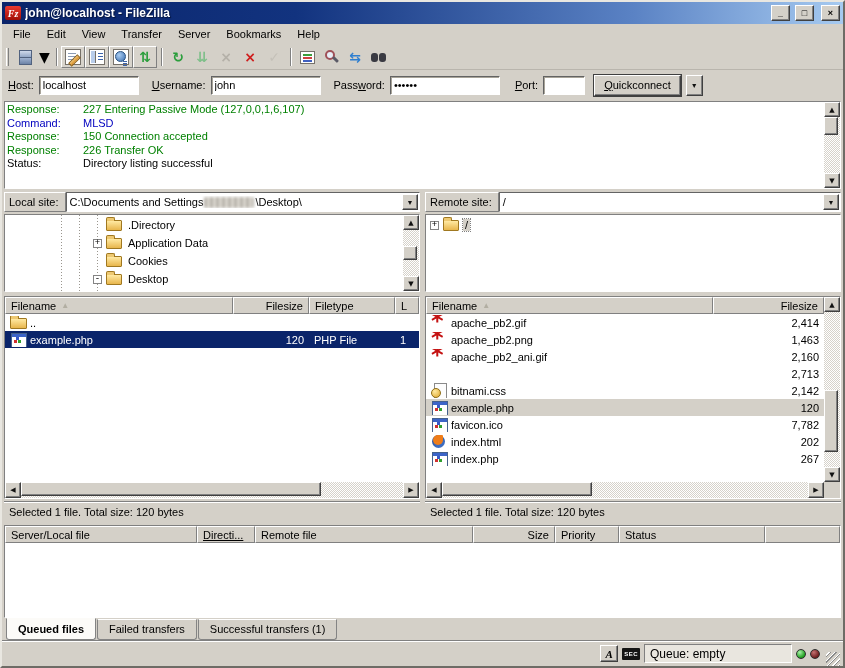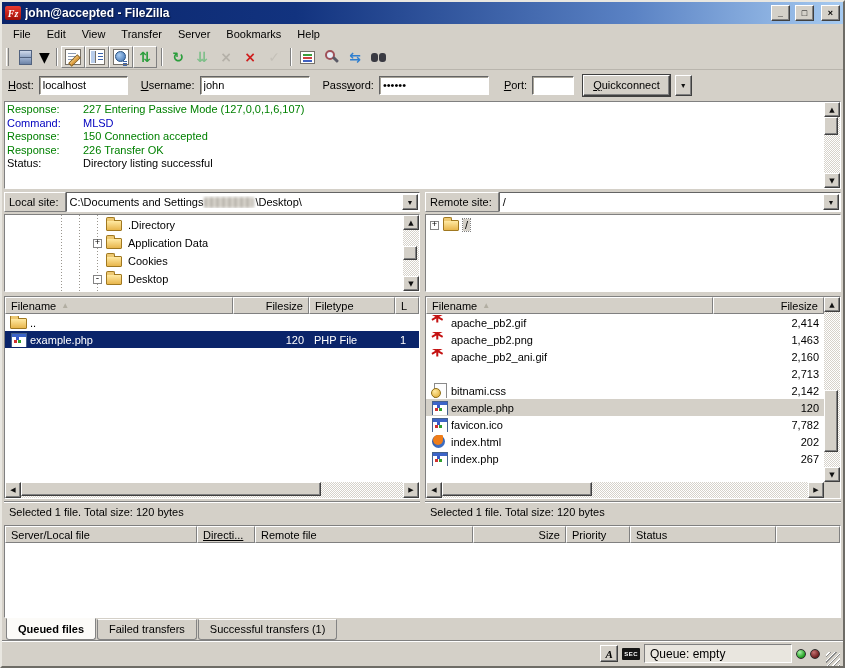--- a/index.html
+++ b/index.html
@@ -188,21 +188,21 @@
   .grip{width:14px;height:14px;align-self:flex-end;margin-left:2px;
     background:repeating-linear-gradient(135deg,transparent 0 2px,#fff 2px 3px,#8a8a8a 3px 4px);}
 </style>
 </head>
 <body>
 
 <div id="window">
 
   <div id="titlebar">
     <span class="app-logo">Fz</span>
-    <span id="title-text">john@accepted - FileZilla</span>
+    <span id="title-text">john@localhost - FileZilla</span>
     <span class="win-btn">_</span>
     <span class="win-btn">□</span>
     <span class="win-btn close">×</span>
   </div>
 
   <div id="menu-bar">
       <span class="menu-item">File</span>
       <span class="menu-item">Edit</span>
       <span class="menu-item">View</span>
       <span class="menu-item">Transfer</span>
@@ -258,21 +258,21 @@
       <button class="tb-btn">
         <span class="tb-glyph" style="color: rgb(47, 127, 208);">⇆</span>
       </button>
       <button class="tb-btn">
         <span class="tbicon binoculars-icon"></span>
       </button>
     </div>
 
   <div id="quickbar">
     <span class="qc-label"><span></span><u>H</u><span>ost:</span></span>
-    <input class="qc-input" style="width: 89px;" value="localhost">
+    <input class="qc-input" style="width: 100px;" value="localhost">
     <span class="qc-label" style="margin-left:8px"><span></span><u>U</u><span>sername:</span></span>
     <input class="qc-input" style="width: 110px;" value="john">
     <span class="qc-label" style="margin-left:8px"><span>Pass</span><u>w</u><span>ord:</span></span>
     <input class="qc-input" style="width: 110px;" value="••••••">
     <span class="qc-label" style="margin-left:10px"><span></span><u>P</u><span>ort:</span></span>
     <input class="qc-input" style="width: 42px;" value="">
     <button class="qc-btn"><span></span><u>Q</u><span>uickconnect</span></button>
     <span class="qc-dd"></span>
   </div>
 
@@ -502,21 +502,21 @@
       <div class="list-header" id="queue-header">
           <span class="hcell" style="width: 192px;">
             <span>Server/Local file</span>
           </span>
           <span class="hcell" style="width: 58px; text-decoration: underline;">
             <span>Directi...</span>
           </span>
           <span class="hcell" style="width: 218px;">
             <span>Remote file</span>
           </span>
-          <span class="hcell right" style="width: 93px; align-items: flex-end;">
+          <span class="hcell right" style="width: 82px; align-items: flex-end;">
             <span>Size</span>
           </span>
           <span class="hcell" style="width: 64px;">
             <span>Priority</span>
           </span>
           <span class="hcell" style="width: 146px;">
             <span>Status</span>
           </span>
           <span class="hcell" style="flex: 1 1 0%; min-width: 0px;"></span>
         </div>

